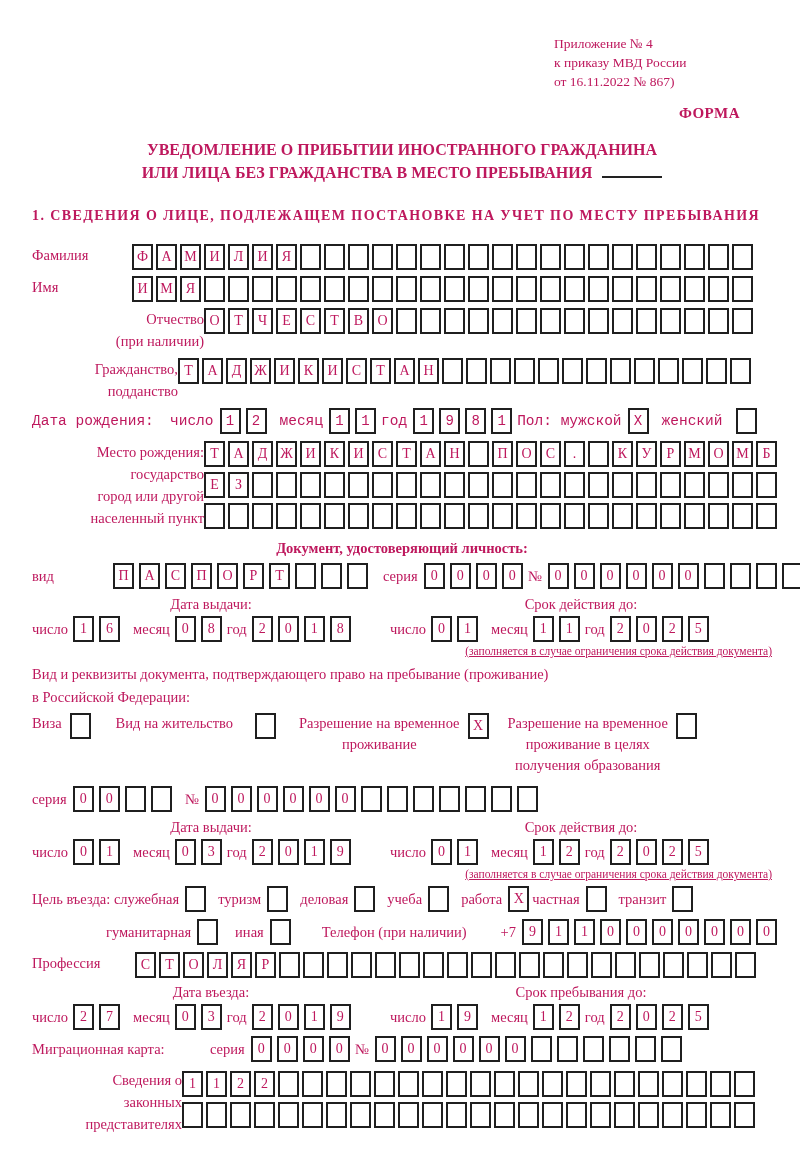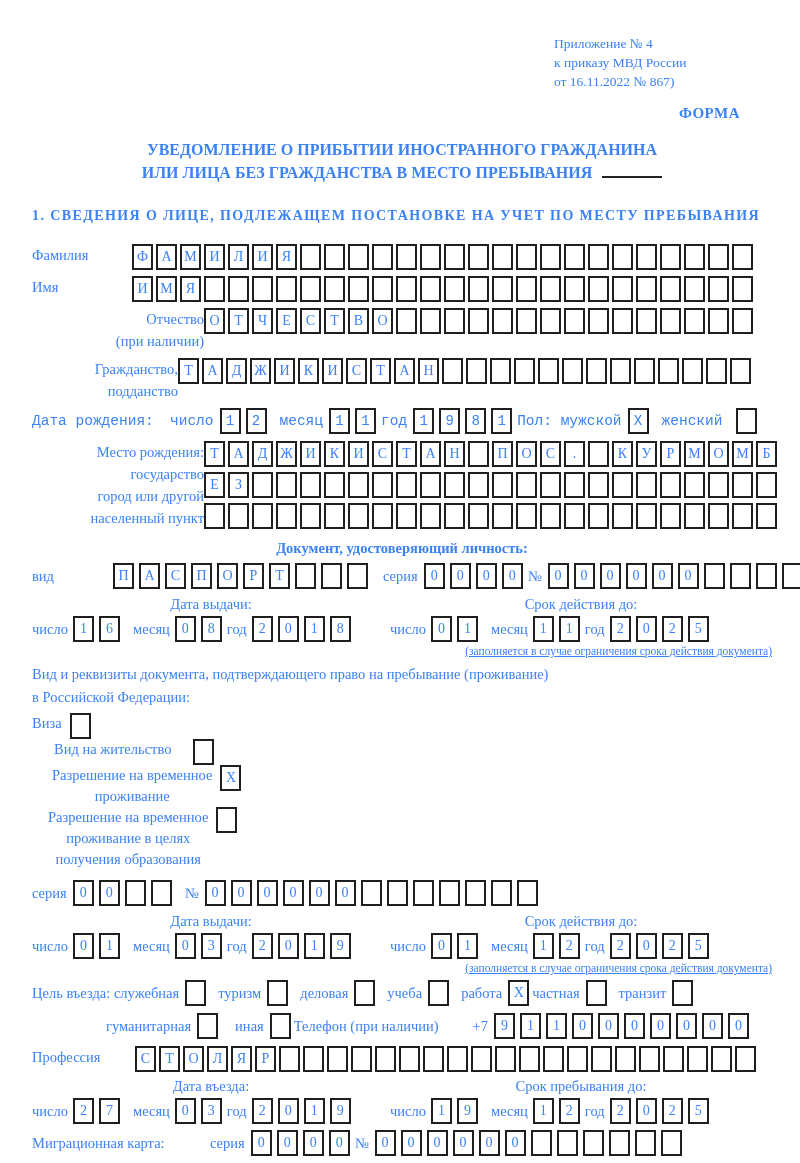--- a/index.html
+++ b/index.html
@@ -1,19 +1,19 @@
 <!DOCTYPE html>
 <html><head>
 <meta charset="utf-8">
 <style>
   html,body{margin:0;padding:0;background:#fff;}
   .page{
     width:800px;height:1163px;box-sizing:border-box;
     padding:34px 28px 16px 32px;
-    background:#fff;color:#3b82f6;
+    background:#fff;color:#be185d;
     font-family:"Liberation Serif","DejaVu Serif",serif;
     overflow:hidden;position:relative;
   }
   
   .appendix{margin-left:auto;width:218px;font-size:13.5px;line-height:19px;}
   .appendix .edition{margin-top:3px;}
   .forma{ text-align:right;padding-right:32px;font-weight:bold;font-size:15px;margin-top:14px;letter-spacing:.5px;}
   
   .title{ text-align:center;font-weight:bold;font-size:16px;line-height:23px;margin-top:16px;}
   .title-underline{display:inline-block;width:60px;border-bottom:2px solid #222;height:14px;margin-left:10px;}
@@ -41,21 +41,21 @@
   .dgroup.left{width:358px;}
   .dgroup.right{width:382px;}
   .dhead{text-align:center;font-size:14.5px;margin-bottom:3px;}
   .dline{display:flex;align-items:center;}
   .dl{flex:0 0 auto;margin-right:5px;font-size:14.5px;}
   .dg .cell{margin-right:5px;}
   .dnote{font-size:11.5px;text-align:right;margin-top:3px;text-decoration:underline;}
   
   .para{font-size:14.5px;line-height:23px;margin-bottom:4px;}
   
-  .cbrow{display:flex;align-items:flex-start;margin:4px 0 10px 0;flex-direction:column;}
+  .cbrow{display:flex;align-items:flex-start;margin:4px 0 10px 0;}
   .cbitem{display:flex;align-items:flex-start;flex:0 0 auto;}
   .cblabel{font-size:14.5px;line-height:21px;margin-right:8px;}
   .cblabel.center{text-align:center;}
   .cblabel span{display:block;}
   
   .inlinerow{display:flex;align-items:center;margin-bottom:7px;}
   .inlinerow .lbl{margin-right:6px;}
   .gap9{margin-left:9px;}
   .center-bold{text-align:center;font-weight:bold;font-size:14.5px;margin:4px 0 6px 0;}
 </style>
@@ -560,21 +560,21 @@
 
     <div class="inlinerow" style="padding-left:74px;">
       <span class="lbl">гуманитарная</span>
       <span class="cells">
           <span class="cell"></span>
         </span>
       <span class="lbl ml14">иная</span>
       <span class="cells">
           <span class="cell"></span>
         </span>
-      <span class="lbl" style="">Телефон (при наличии)</span>
+      <span class="lbl" style="margin-left:28px;">Телефон (при наличии)</span>
       <span class="lbl" style="margin-left:28px;">+7</span>
       <span class="cells dg">
           <span class="cell">9</span>
           <span class="cell">1</span>
           <span class="cell">1</span>
           <span class="cell">0</span>
           <span class="cell">0</span>
           <span class="cell">0</span>
           <span class="cell">0</span>
           <span class="cell">0</span>

